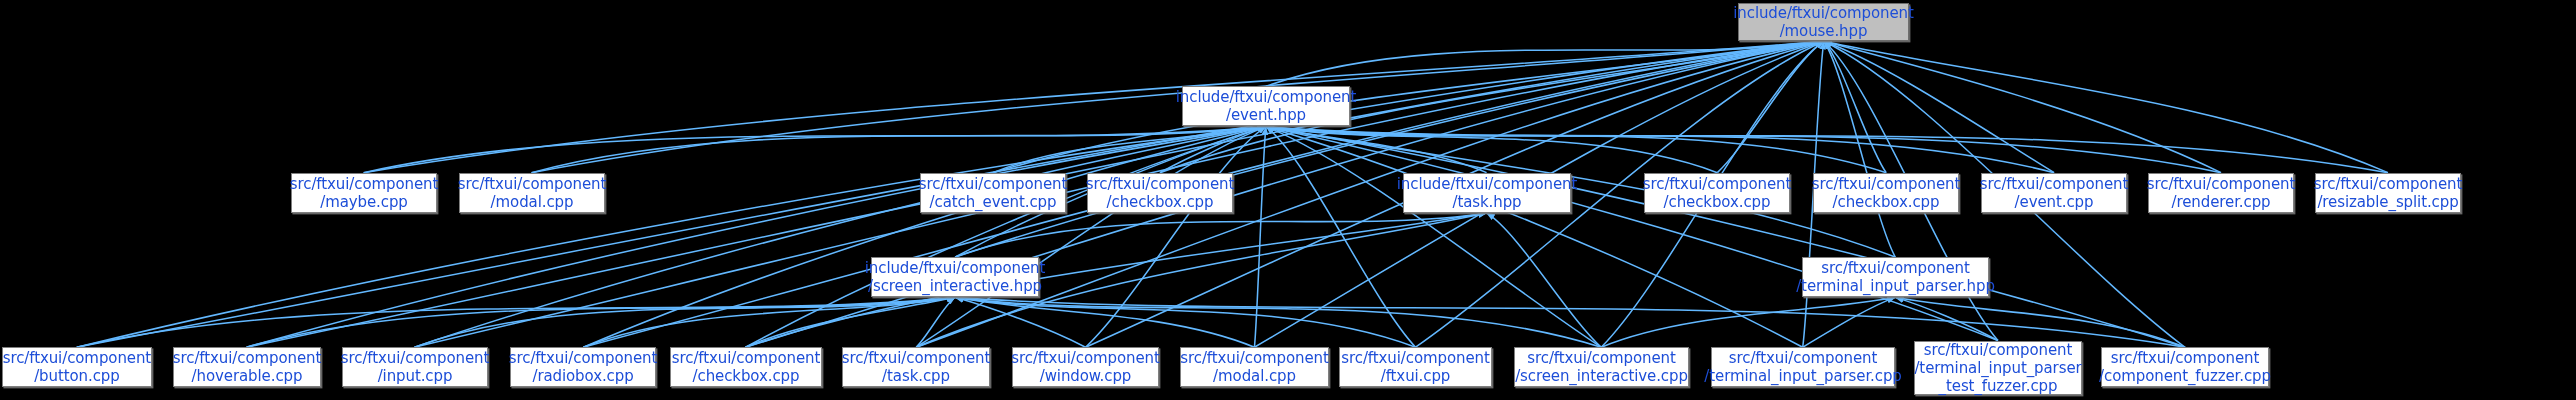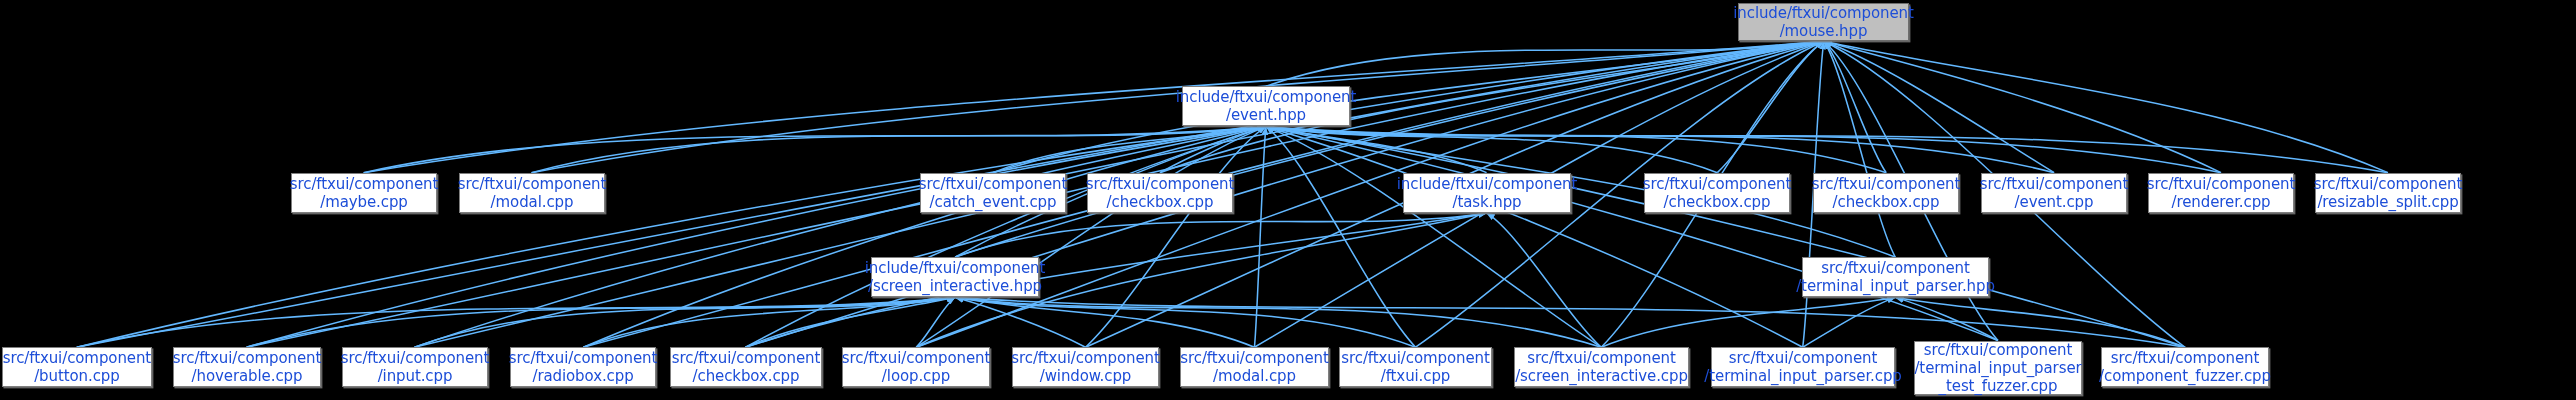--- a/index.html
+++ b/index.html
@@ -143,21 +143,21 @@
       <div class="node" style="left: 1981px; top: 173px; width: 146px; height: 40px;"><span class="ln">src/ftxui/component</span><span class="ln">/event.cpp</span></div>
       <div class="node" style="left: 2148px; top: 173px; width: 146px; height: 40px;"><span class="ln">src/ftxui/component</span><span class="ln">/renderer.cpp</span></div>
       <div class="node" style="left: 2315px; top: 173px; width: 146px; height: 40px;"><span class="ln">src/ftxui/component</span><span class="ln">/resizable_split.cpp</span></div>
       <div class="node" style="left: 871px; top: 257px; width: 168px; height: 40px;"><span class="ln">include/ftxui/component</span><span class="ln">/screen_interactive.hpp</span></div>
       <div class="node" style="left: 1802px; top: 257px; width: 187px; height: 40px;"><span class="ln">src/ftxui/component</span><span class="ln">/terminal_input_parser.hpp</span></div>
       <div class="node" style="left: 1.9px; top: 347px; width: 150px; height: 40px;"><span class="ln">src/ftxui/component</span><span class="ln">/button.cpp</span></div>
       <div class="node" style="left: 173px; top: 347px; width: 148px; height: 40px;"><span class="ln">src/ftxui/component</span><span class="ln">/hoverable.cpp</span></div>
       <div class="node" style="left: 342px; top: 347px; width: 146px; height: 40px;"><span class="ln">src/ftxui/component</span><span class="ln">/input.cpp</span></div>
       <div class="node" style="left: 510px; top: 347px; width: 146px; height: 40px;"><span class="ln">src/ftxui/component</span><span class="ln">/radiobox.cpp</span></div>
       <div class="node" style="left: 670px; top: 347px; width: 152px; height: 40px;"><span class="ln">src/ftxui/component</span><span class="ln">/checkbox.cpp</span></div>
-      <div class="node" style="left: 842px; top: 347px; width: 148px; height: 40px;"><span class="ln">src/ftxui/component</span><span class="ln">/loop.cpp</span></div>
+      <div class="node" style="left: 842px; top: 347px; width: 148px; height: 40px;"><span class="ln">src/ftxui/component</span><span class="ln">/task.cpp</span></div>
       <div class="node" style="left: 1012px; top: 347px; width: 147px; height: 40px;"><span class="ln">src/ftxui/component</span><span class="ln">/window.cpp</span></div>
       <div class="node" style="left: 1180px; top: 347px; width: 149px; height: 40px;"><span class="ln">src/ftxui/component</span><span class="ln">/modal.cpp</span></div>
       <div class="node" style="left: 1339px; top: 347px; width: 153px; height: 40px;"><span class="ln">src/ftxui/component</span><span class="ln">/ftxui.cpp</span></div>
       <div class="node" style="left: 1514px; top: 347px; width: 175px; height: 40px;"><span class="ln">src/ftxui/component</span><span class="ln">/screen_interactive.cpp</span></div>
       <div class="node" style="left: 1711px; top: 347px; width: 184px; height: 40px;"><span class="ln">src/ftxui/component</span><span class="ln">/terminal_input_parser.cpp</span></div>
       <div class="node" style="left: 1914px; top: 341px; width: 168px; height: 54px;"><span class="ln">src/ftxui/component</span><span class="ln">/terminal_input_parser</span><span class="ln">_test_fuzzer.cpp</span></div>
       <div class="node" style="left: 2101px; top: 347px; width: 168px; height: 40px;"><span class="ln">src/ftxui/component</span><span class="ln">/component_fuzzer.cpp</span></div>
     </div>
 </div>
 

